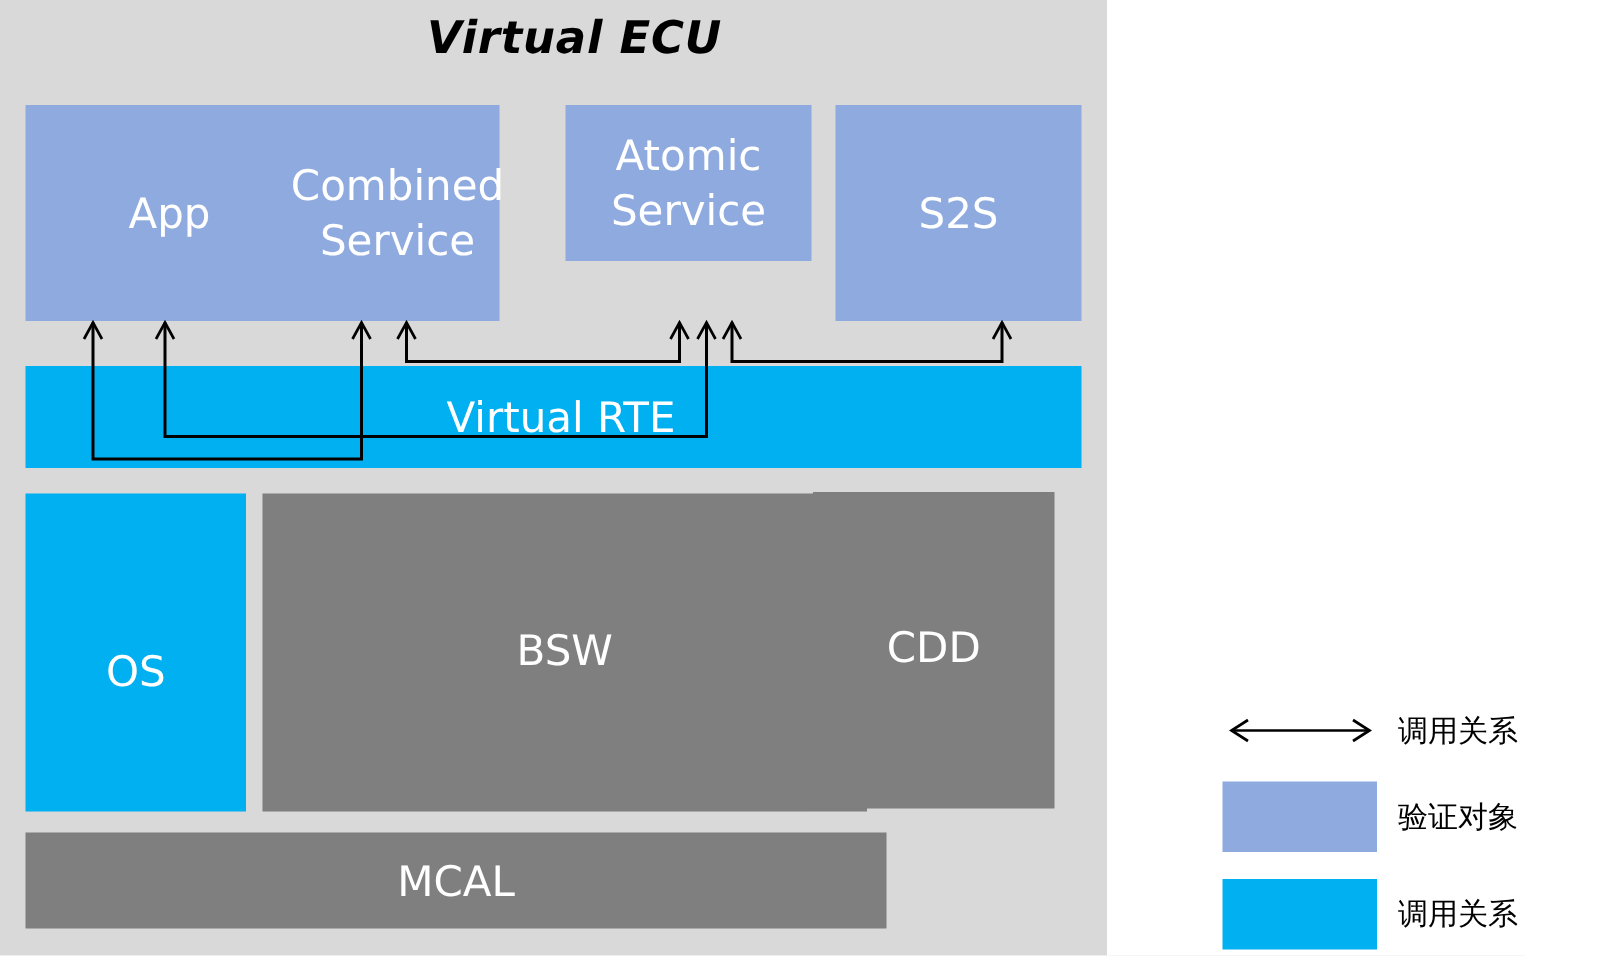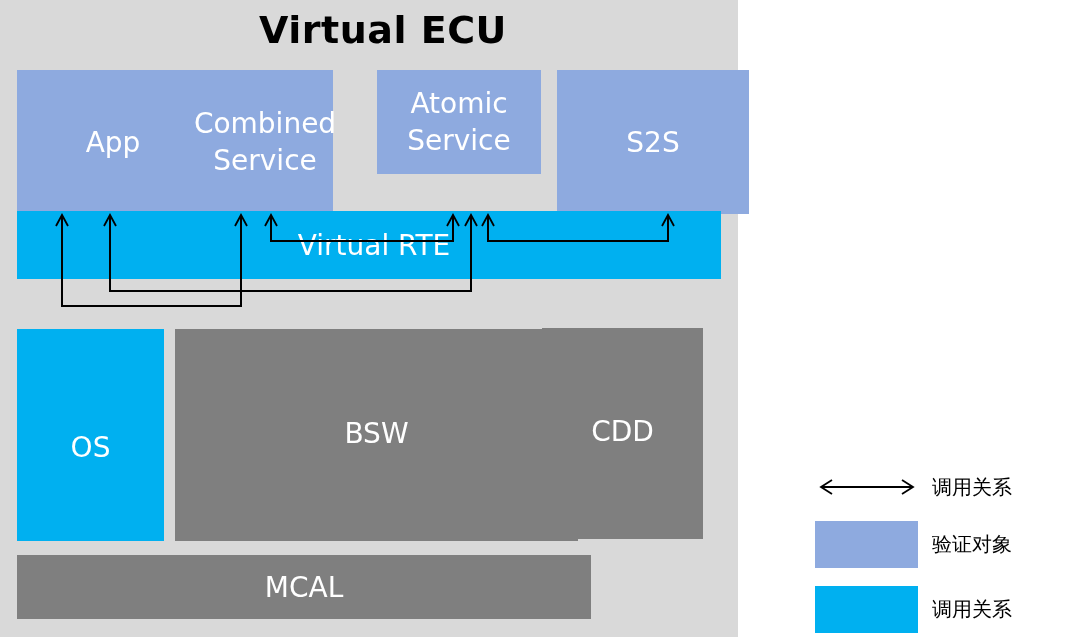--- a/index.html
+++ b/index.html
@@ -1,20 +1,20 @@
 <!DOCTYPE html>
 <html><head>
 <meta charset="utf-8">
 <style>
   html, body { margin:0; padding:0; background:#ffffff; }
   body { width:1080px; height:637px; position:relative; overflow:hidden;
          font-family:"DejaVu Sans", "Liberation Sans", sans-serif; }
   .panel { position:absolute; left:0; top:0; width:738px; height:637px; background:#d9d9d9; }
   .title { position:absolute; left:0; width:766px; top:8px; text-align:center;
-           font-weight:bold; font-size:38px; color:#000; letter-spacing:0.5px; }
+           font-weight:bold; font-size:30px; color:#000; letter-spacing:0.5px;font-style:italic; }
   .box { position:absolute; display:flex; align-items:center; justify-content:center;
          text-align:center; color:#fff; font-size:28px; line-height:37px; }
   .verify { background:#8eaadf; }
   .virtual { background:#00b0f0; }
   .gray { background:#7f7f7f; }
   svg.arrows { position:absolute; left:0; top:0; width:738px; height:637px; pointer-events:none; }
   .legend-text { position:absolute; font-size:20px; color:#000; }
   .legend-box { position:absolute; width:103px; height:47px; }
 </style>
 </head>
@@ -25,25 +25,25 @@
 
 <div class="box verify" style="left:17px;top:70px;width:192px;height:144px;">
   <span>App</span>
 </div>
 <div class="box verify" style="left:197px;top:70px;width:136px;height:144px;">
   <span><span>Combined</span><br><span>Service</span></span>
 </div>
 <div class="box verify" style="left:377px;top:70px;width:164px;height:104px;">
   <span><span>Atomic</span><br><span>Service</span></span>
 </div>
-<div class="box verify" style="left:557px;top:70px;width:192px;height:144px;">
+<div class="box verify" style="left:557px;top:70px;width:164px;height:144px;">
   <span>S2S</span>
 </div>
 
-<div class="box virtual" style="left:17px;top:211px;width:704px;height:68px;padding-left:0;">
+<div class="box virtual" style="left:17px;top:244px;width:704px;height:68px;padding-left:0;">
   <span style="position:relative;left:5px;top:0px;">Virtual RTE</span>
 </div>
 
 <div class="box virtual" style="left:17px;top:329px;width:147px;height:212px;">
   <span style="position:relative;top:-6px;"><br><span>OS</span></span>
 </div>
 <div class="box gray" style="left:175px;top:329px;width:403px;height:212px;">
   <span style="position:relative;top:-2px;">BSW</span>
 </div>
 <div class="box gray" style="left:542px;top:328px;width:161px;height:211px;">

